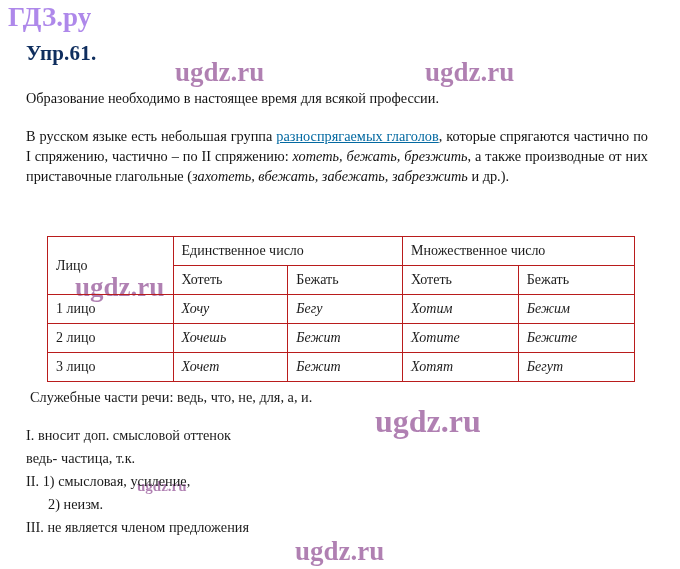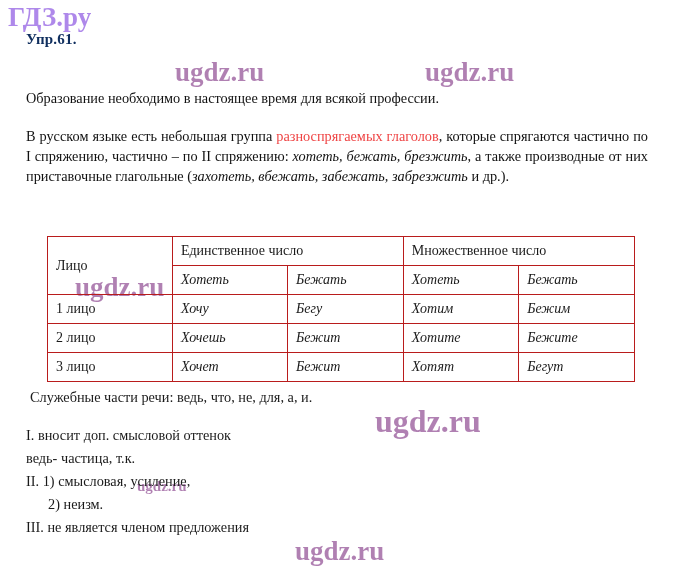--- a/index.html
+++ b/index.html
@@ -43,38 +43,38 @@
   .content {
     position: absolute;
     left: 0; top: 0;
     width: 680px;
     z-index: 3;
   }
 
   .exercise-title {
     position: absolute;
     left: 26px;
-    top: 31px;
-    font-size: 15px;
+    top: 41px;
+    font-size: 21px;
     font-weight: bold;
     color: #0f2e5e;
     letter-spacing: 0.2px;
   }
 
   .para {
     position: absolute;
     font-size: 14.3px;
     line-height: 20px;
     text-align: justify;
     color: #111111;
   }
   .p1 { left: 26px; top: 88px; width: 620px; }
   .p2 { left: 26px; top: 126px; width: 622px; }
 
-  .hl-pink { color: #ef4444; }
+  .hl-pink { color: #0369a1; text-decoration: underline; }
   .it { font-style: italic; }
 
   
   .conj-table {
     position: absolute;
     left: 47px;
     top: 236px;
     width: 588px;
     border-collapse: collapse;
     font-size: 14px;
@@ -90,21 +90,20 @@
   }
   .conj-table .hdr-span {
     text-align: left;
   }
   .conj-table .person-head {
     width: 132px;
     vertical-align: middle;
     margin-top: 34px;
   }
   .conj-table .sub {
-    font-style: italic;
   }
   .conj-table .cell-v {
     font-style: italic;
     width: 114px;
   }
 
   .after-table {
     position: absolute;
     left: 30px;
     top: 389px;

